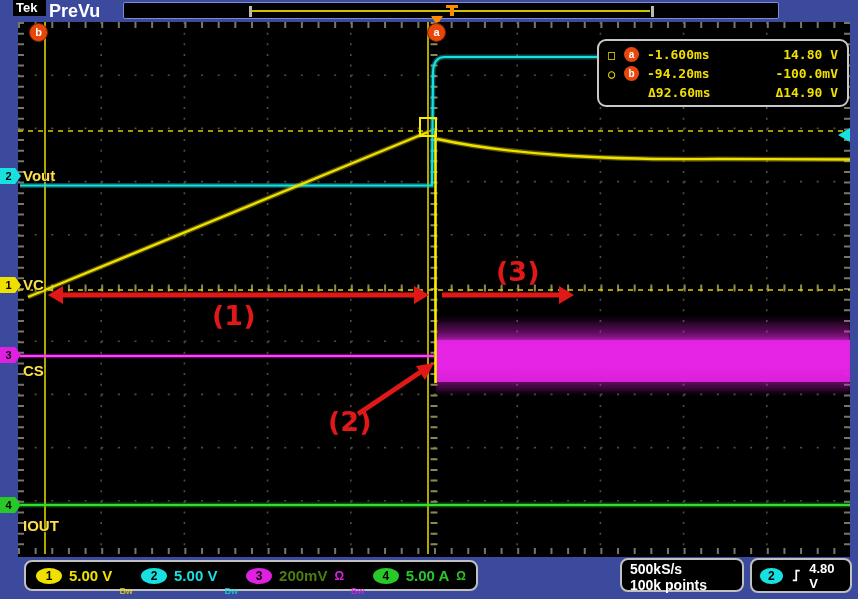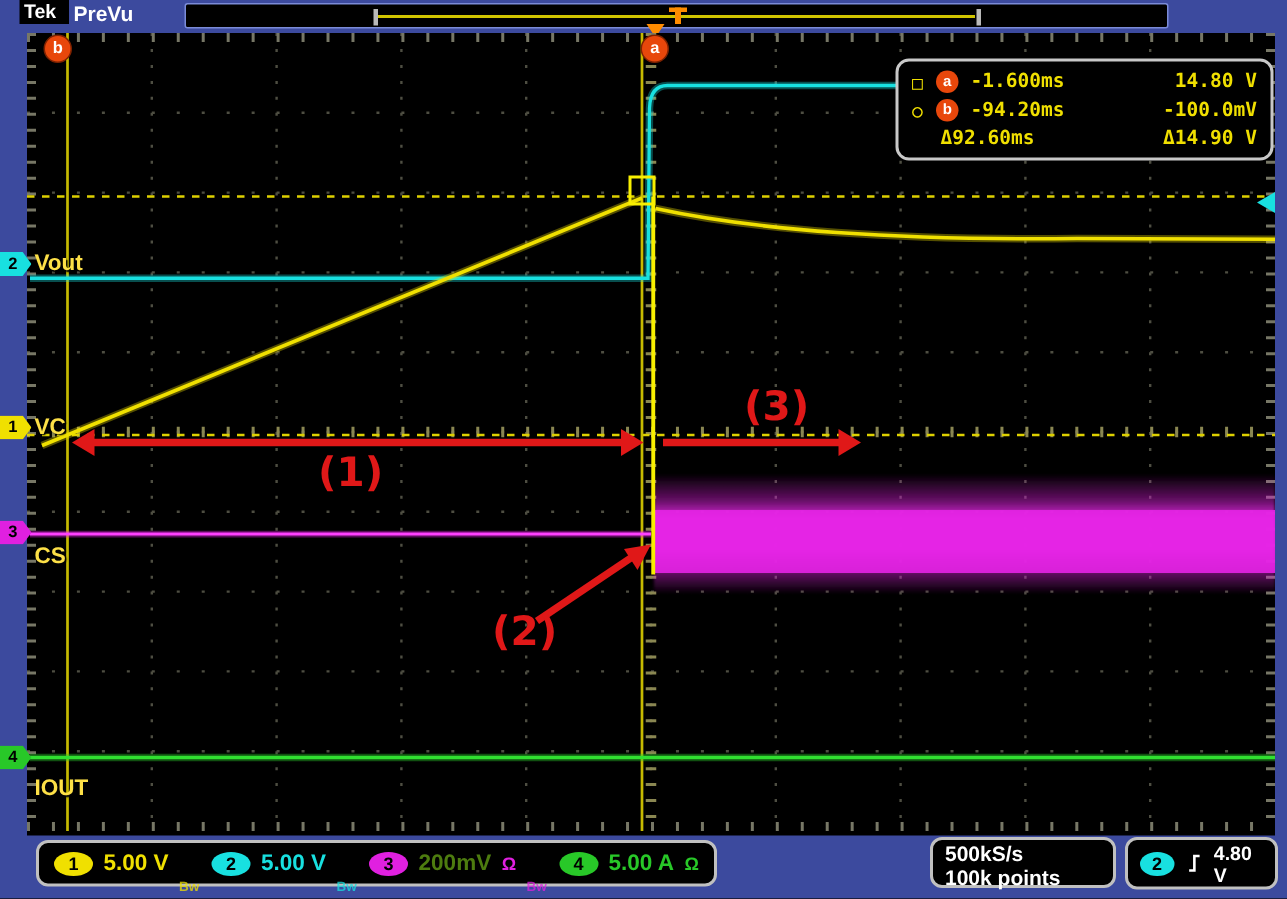--- a/index.html
+++ b/index.html
@@ -3,21 +3,21 @@
 <meta charset="utf-8">
 <style>
   html,body{margin:0;padding:0;background:#14142a;}
   #scope{position:relative;width:858px;height:599px;background:#3c4a9e;overflow:hidden;
          font-family:"Liberation Sans",sans-serif;-webkit-font-smoothing:antialiased;}
   .abs{position:absolute;}
   
   #topbar{left:13px;top:0;width:858px;height:15px;}
   #teklogo{left:0;top:0;width:30px;height:16px;background:#000;color:#fff;
            font-weight:bold;font-size:13px;line-height:15px;padding-left:3px;}
-  #prevu{left:36px;top:1px;color:#fff;font-weight:bold;font-size:14px;}
+  #prevu{left:36px;top:1px;color:#fff;font-weight:bold;font-size:18px;}
   #recordbar{left:110px;top:2px;width:656px;height:17px;background:#000;
              border:1px solid #7b8bd8;box-sizing:border-box;border-radius:2px;}
   #recline{left:128px;top:7px;width:398px;height:2px;background:#d0c400;}
   .bracket{top:3px;width:3px;height:11px;background:#b9b9b9;}
   #tmark{left:322px;top:2px;width:12px;height:3px;background:#ff8c00;}
   #tmarkstem{left:326px;top:2px;width:4px;height:11px;background:#ff8c00;}
   #trigdown{left:431px;top:16px;width:0;height:0;border-left:6px solid transparent;
             border-right:6px solid transparent;border-top:9px solid #ff8c00;}
   
   #screen{left:18px;top:22px;width:832px;height:535px;background:#000;}
@@ -35,21 +35,21 @@
            border:2px solid #c8c8c8;border-radius:9px;box-sizing:border-box;
            color:#f0df00;font-family:"DejaVu Sans Mono",monospace;font-weight:bold;
            font-size:13px;padding:4px 9px 0 9px;}
   .rrow{display:flex;align-items:center;height:19px;white-space:nowrap;}
   .rshape{width:16px;font-size:12px;}
   .rcirc{width:15px;height:15px;border-radius:50%;background:#e8470b;color:#fff;
          font-size:10px;line-height:15px;text-align:center;font-weight:bold;margin-right:8px;
          font-family:"Liberation Sans",sans-serif;}
   .rtime{width:105px;}
   .rval{flex:1;text-align:right;}
-  .rindent{margin-left:19px;}
+  .rindent{margin-left:40px;}
   
   .anno{color:#e01818;font-family:"DejaVu Sans",sans-serif;font-weight:bold;font-size:27px;}
   
   .panel{background:#000;border:2px solid #c0c0c0;border-radius:8px;box-sizing:border-box;}
   #chpanel{left:24px;top:560px;width:454px;height:31px;display:flex;align-items:center;
            padding:0 10px;justify-content:space-between;}
   .chgrp{display:flex;align-items:center;gap:7px;white-space:nowrap;}
   .oval{width:26px;height:16px;border-radius:50%;color:#000;font-weight:bold;font-size:12px;
         line-height:16px;text-align:center;}
   .scaleTxt{font-weight:bold;font-size:15px;}

